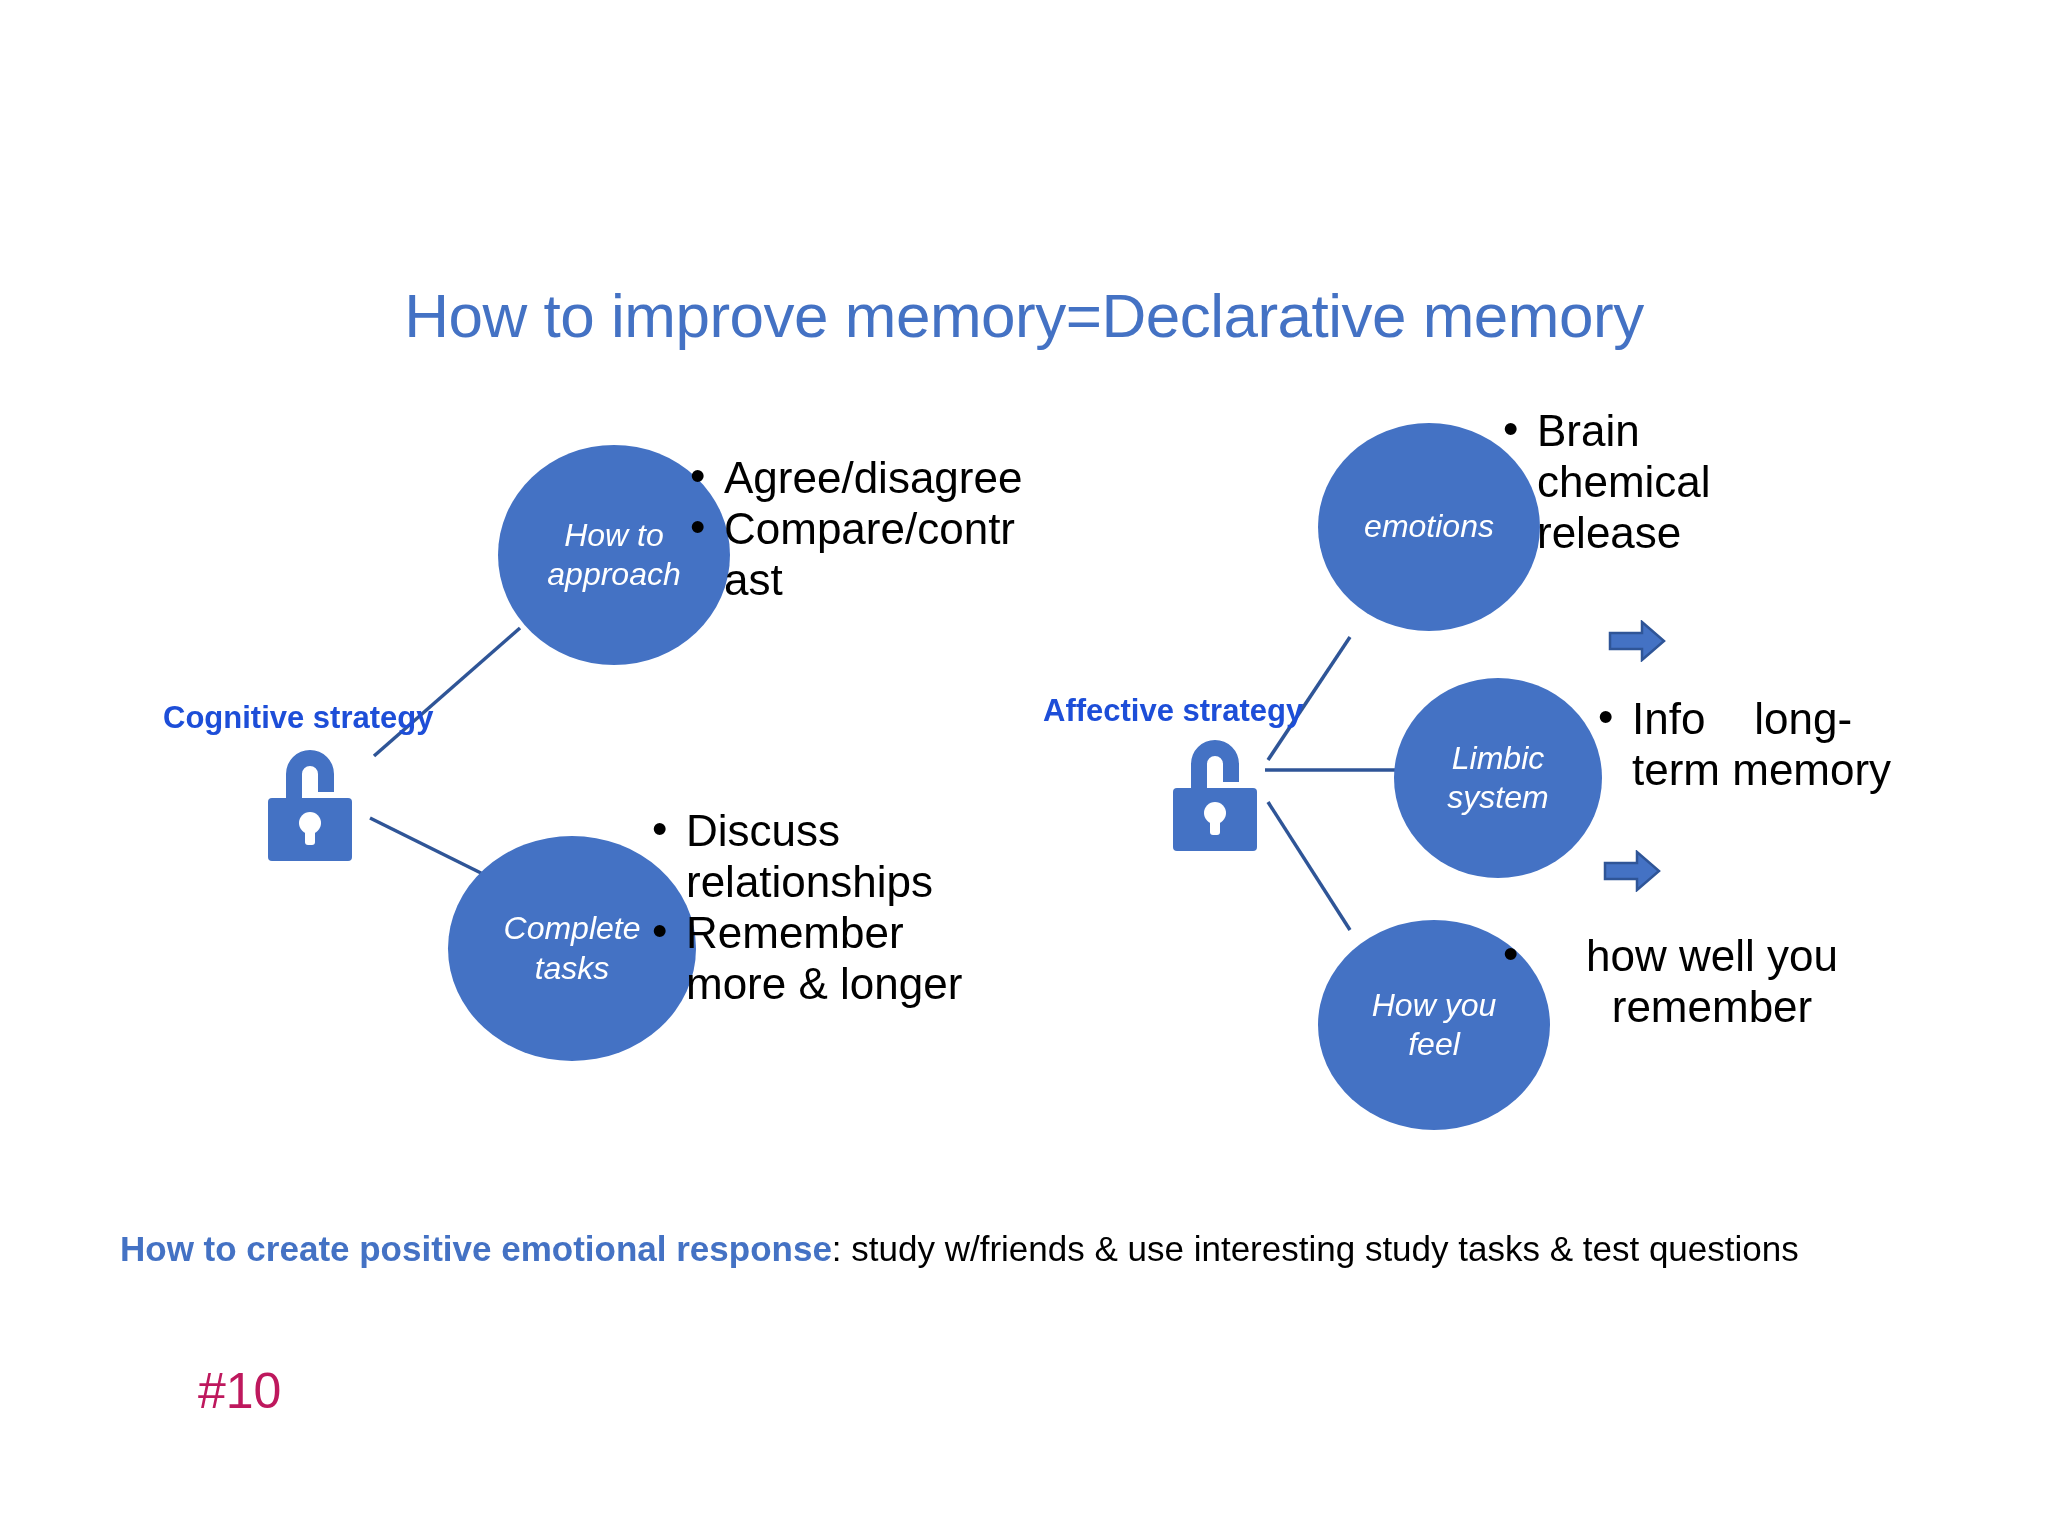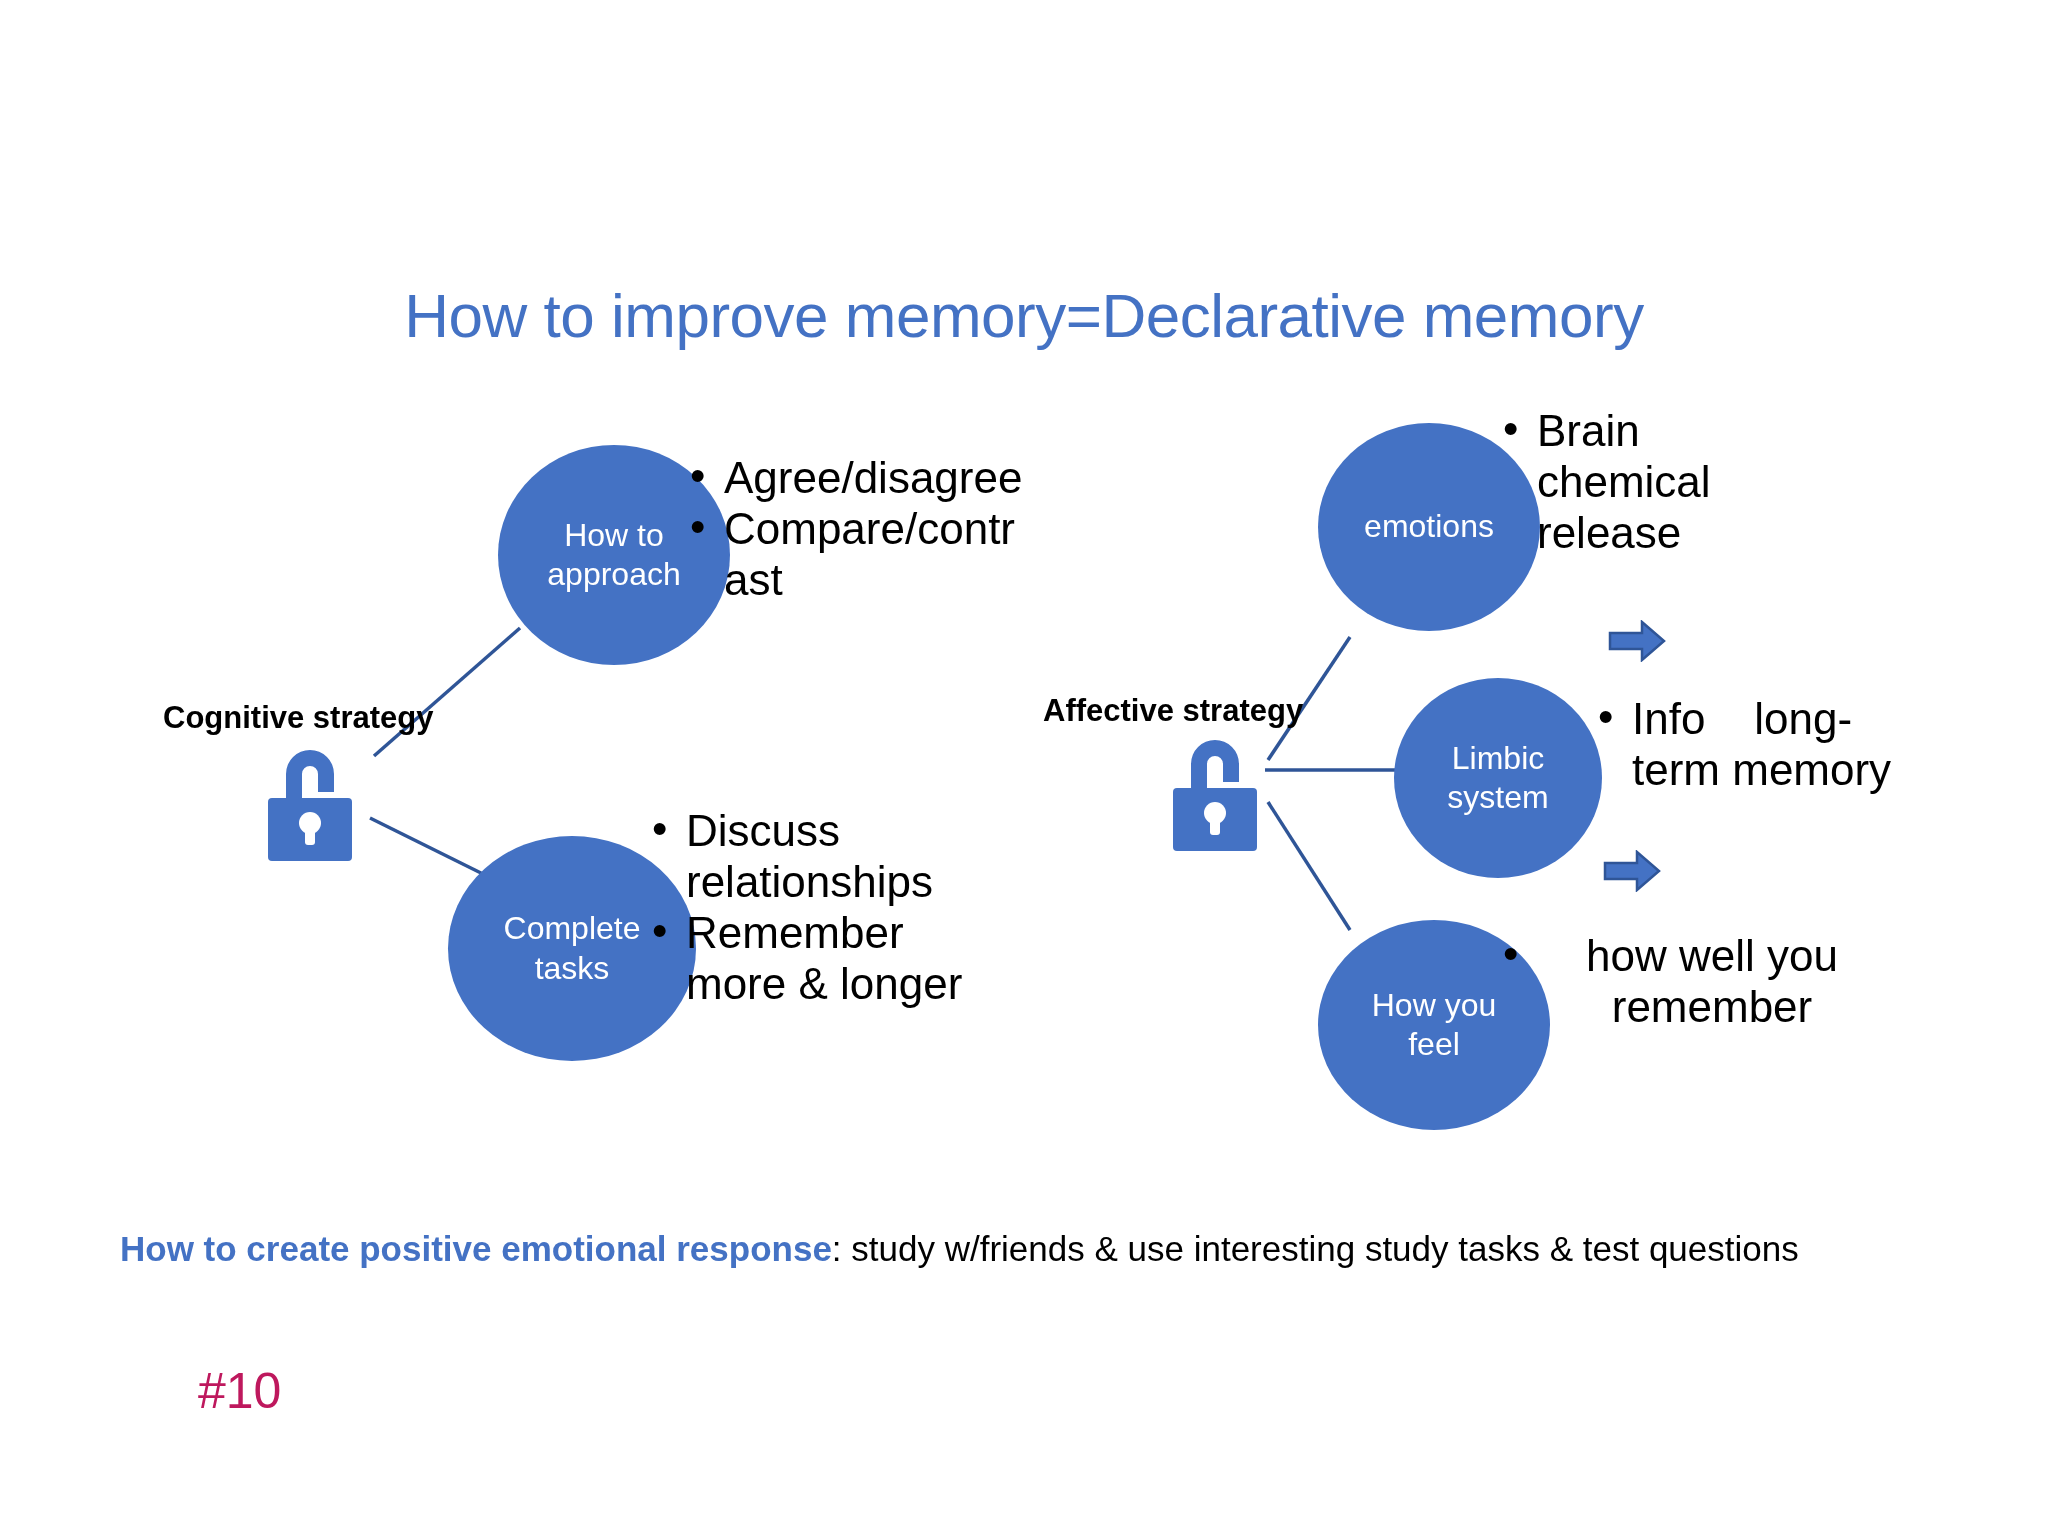--- a/index.html
+++ b/index.html
@@ -55,33 +55,34 @@
     border-radius: 50%;
     display: flex;
     align-items: center;
     justify-content: center;
     text-align: center;
     color: #ffffff;
     font-size: 32px;
     font-weight: 400;
     line-height: 1.22;
     box-sizing: border-box;
+    font-style: italic;
   }
   .node-ellipse span { display: block; }
 
   #ellipse-how-to-approach { left: 498px; top: 445px;  width: 232px; height: 220px; }
   #ellipse-complete-tasks  { left: 448px; top: 836px;  width: 248px; height: 225px; }
   #ellipse-emotions        { left: 1318px; top: 423px; width: 222px; height: 208px; }
   #ellipse-limbic-system   { left: 1394px; top: 678px; width: 208px; height: 200px; }
   #ellipse-how-you-feel    { left: 1318px; top: 920px; width: 232px; height: 210px; }
 
   
   .strategy-label {
     position: absolute;
-    color: #000000;
+    color: #1d4ed8;
     font-size: 31px;
     font-weight: bold;
     white-space: nowrap;
   }
   #label-cognitive { left: 163px;  top: 700px; }
   #label-affective { left: 1043px; top: 693px; }
 
   
   .lock-icon { position: absolute; }
   #lock-cognitive { left: 250px;  top: 740px; }

